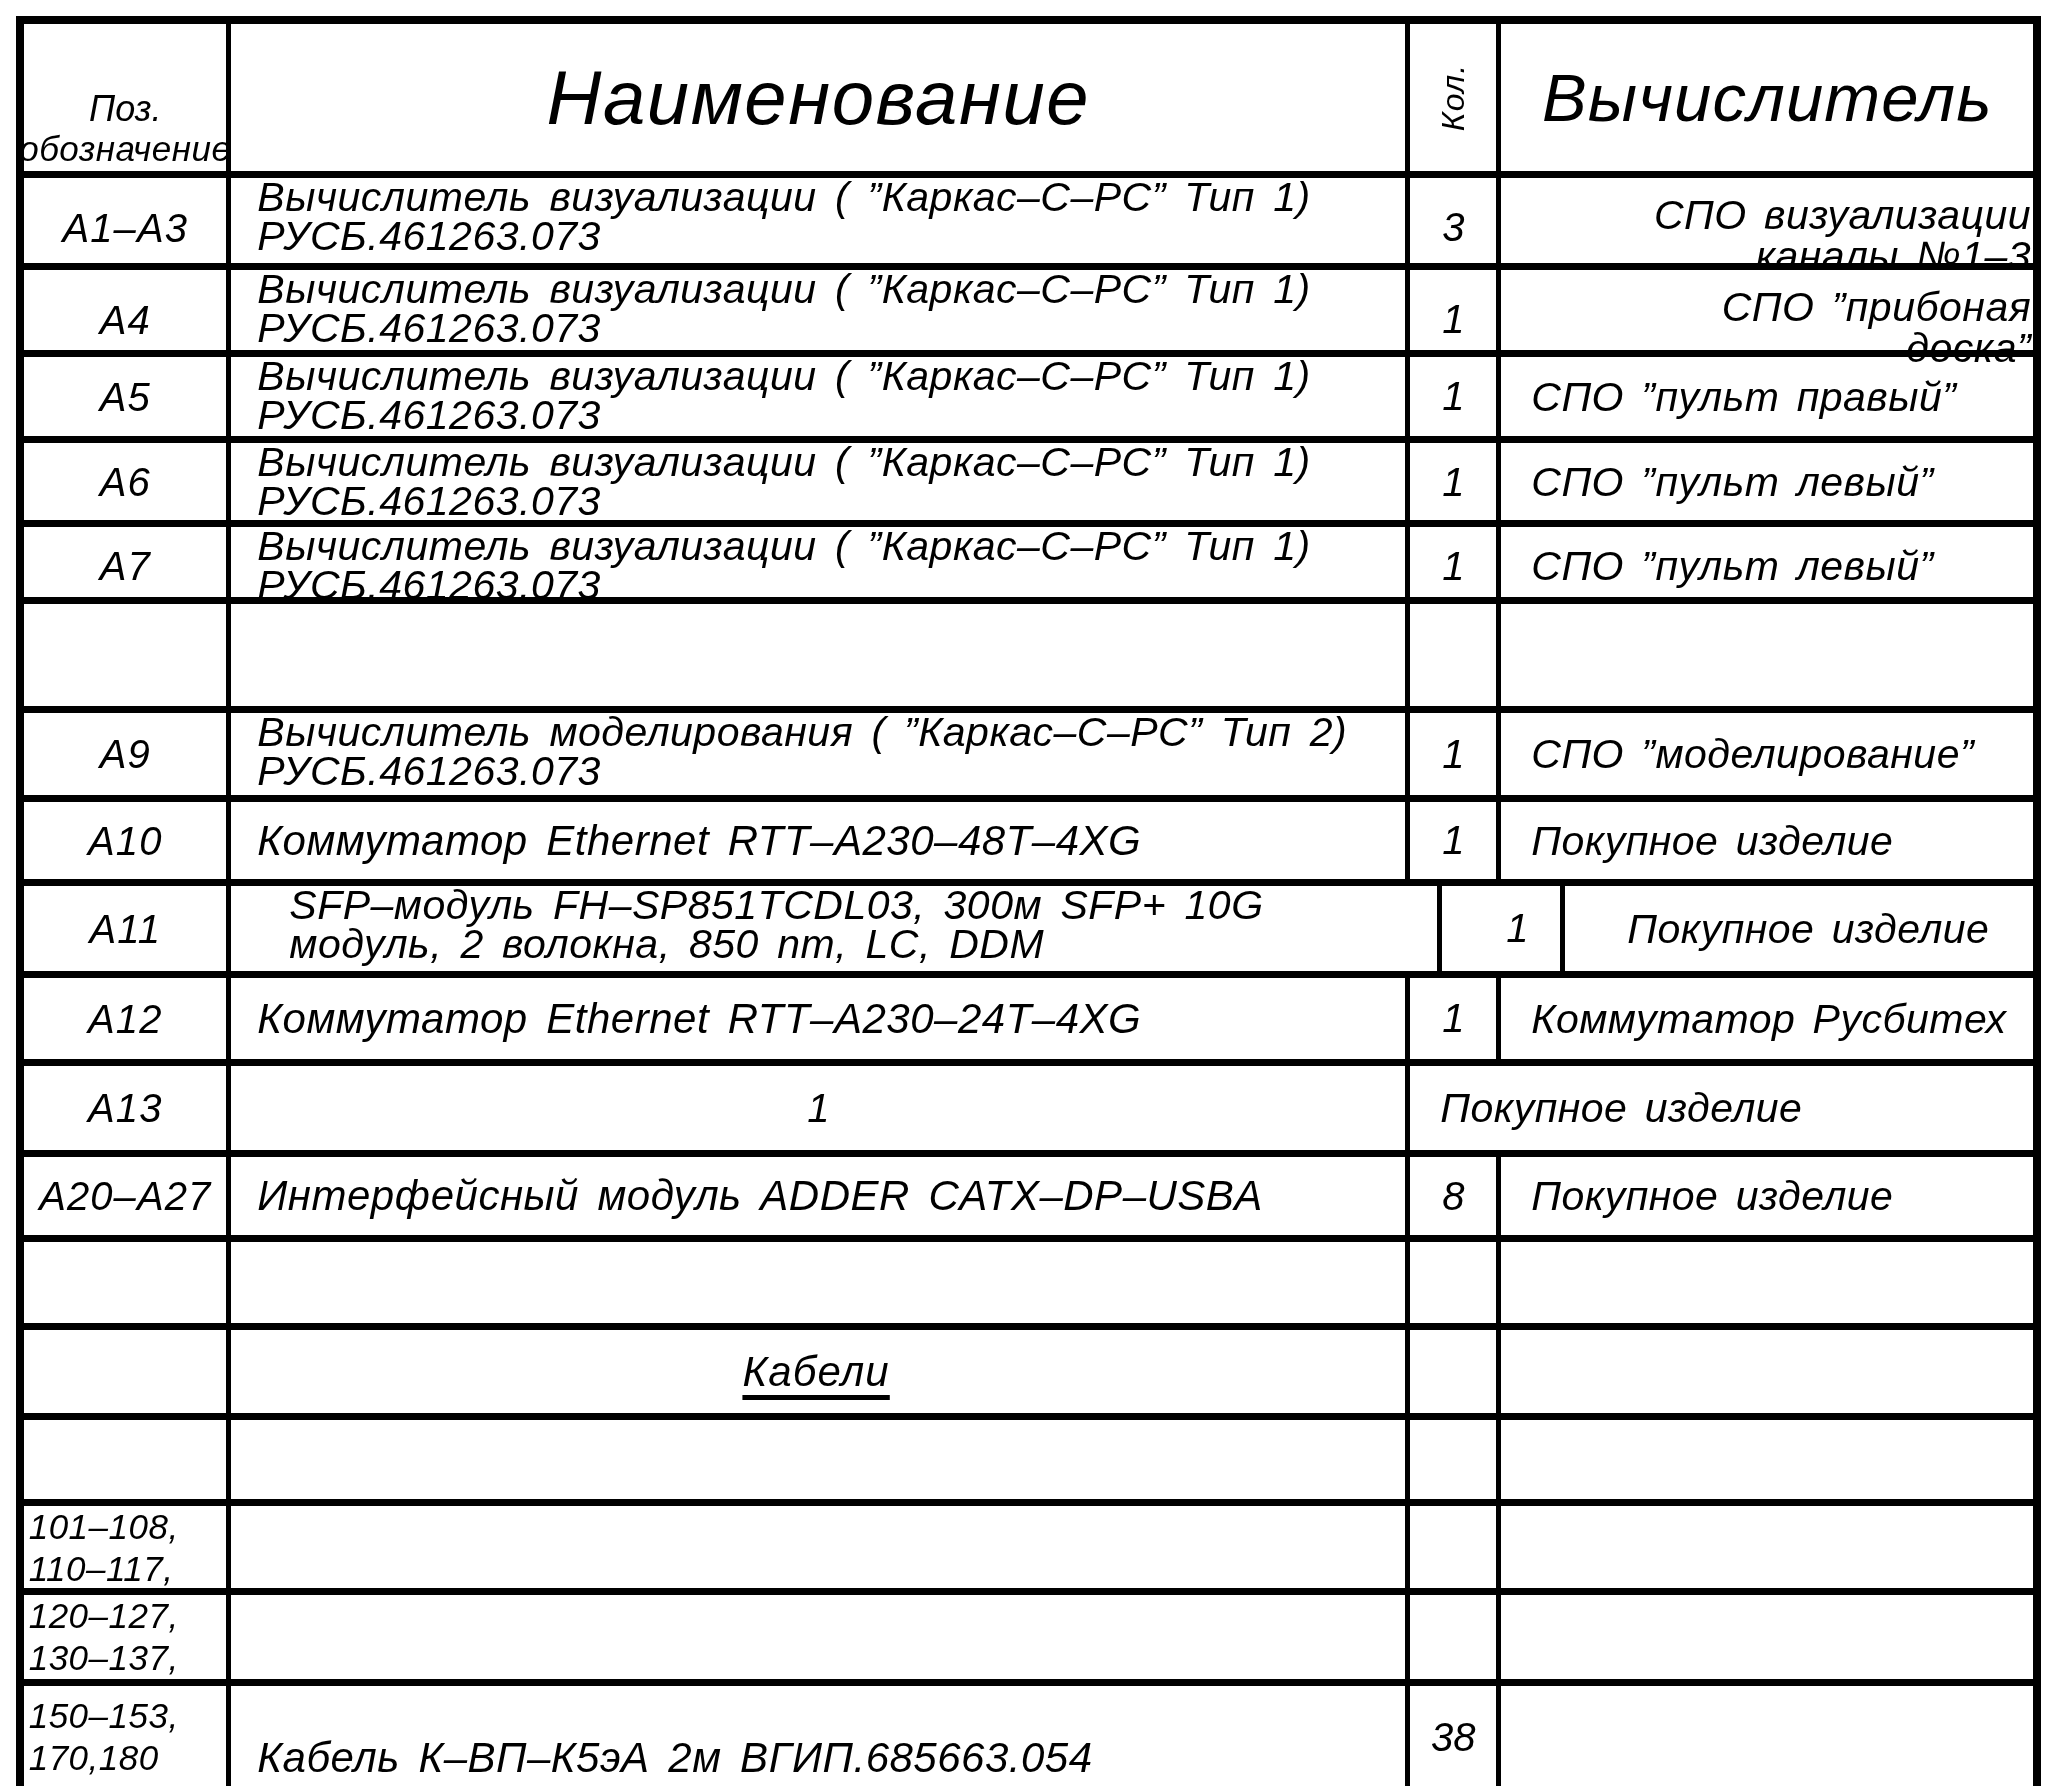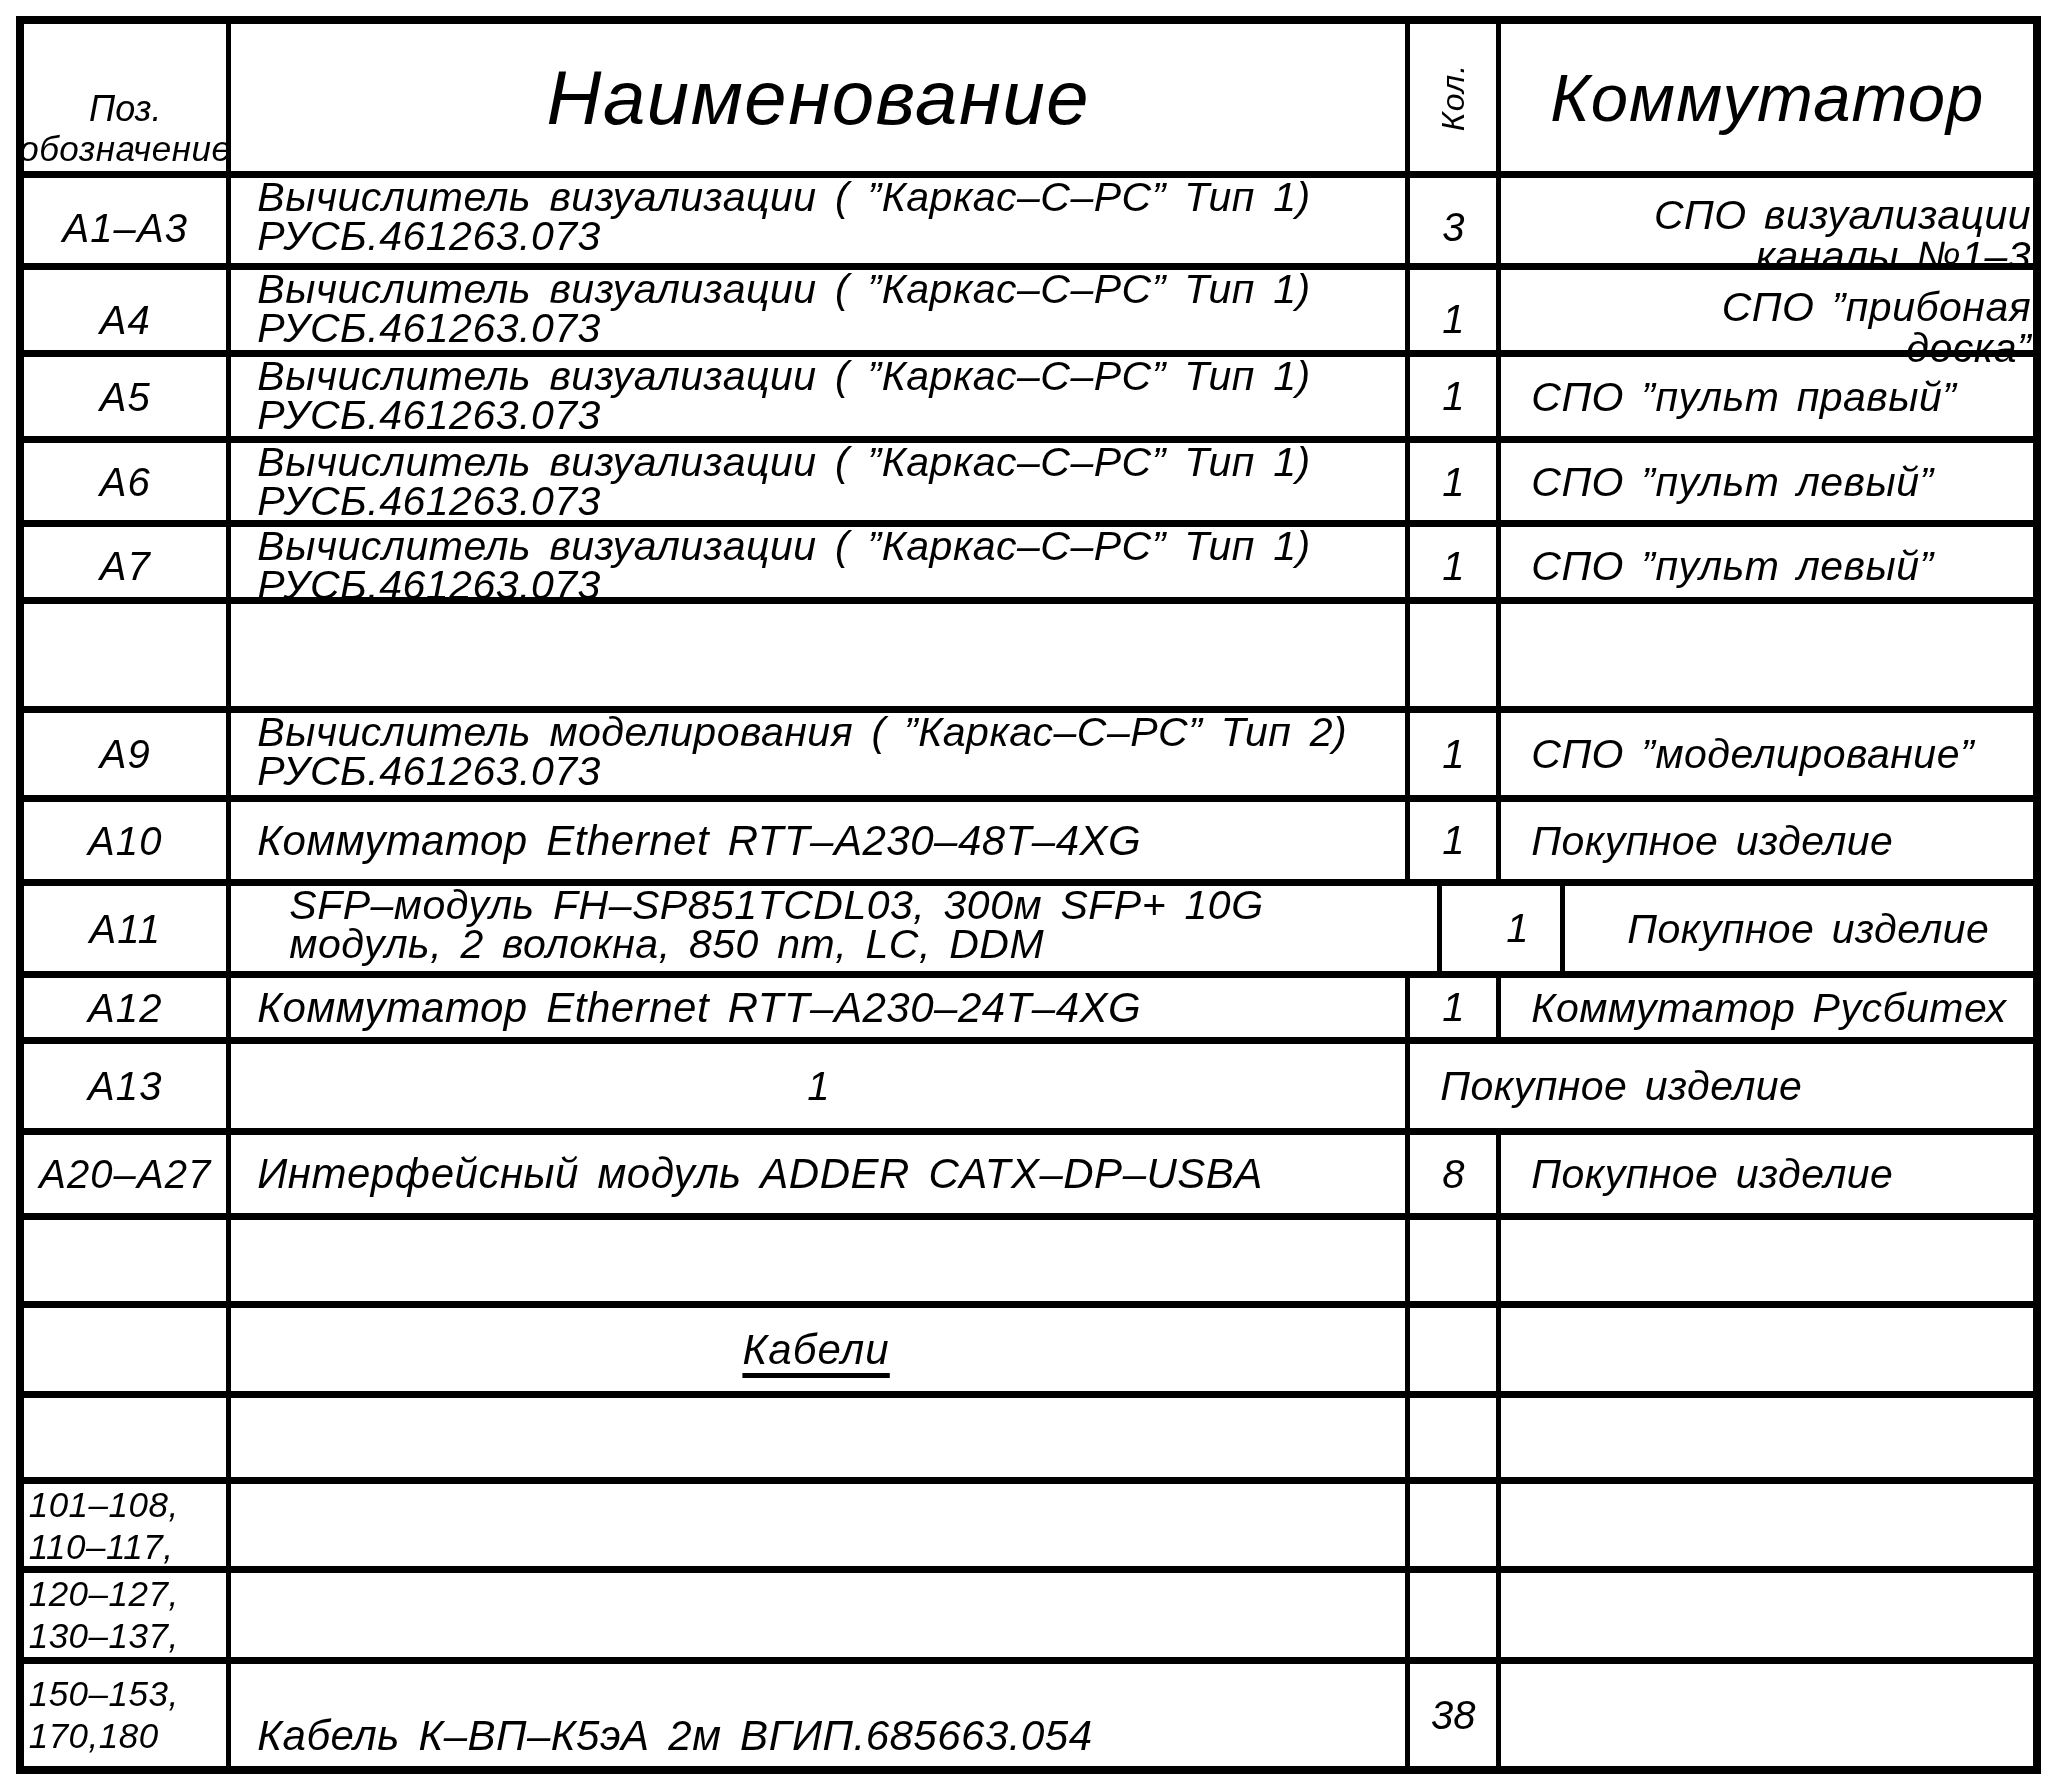--- a/index.html
+++ b/index.html
@@ -64,21 +64,21 @@
         <div class="h-pos-l1">Поз.</div>
         <div class="h-pos-l2">обозначение</div>
       </div>
       <div class="cell c2 h-name">
         <span>Наименование</span>
       </div>
       <div class="cell c3 h-qty">
         <span class="h-qty-rot">Кол.</span>
       </div>
       <div class="cell c4 h-note">
-        <span>Коммутатор</span>
+        <span>Вычислитель</span>
       </div>
     </div>
 
     <div>
         <div class="row" style="height: 92px;">
           <div class="cell c1 pos-cell">
             <div>А1–А3</div>
           </div>
           <div class="cell c2 name-cell top">
             <div>Вычислитель визуализации ( ”Каркас–С–РС” Тип 1)</div>
@@ -196,21 +196,21 @@
             <div>SFP–модуль FH–SP851TCDL03, 300м SFP+ 10G</div>
             <div>модуль, 2 волокна, 850 nm, LC, DDM</div>
           </div>
           <div class="cell c3 qty-cell">
             <div>1</div>
           </div>
           <div class="cell c4 note-cell">
             <div>Покупное изделие</div>
           </div>
         </div>
-        <div class="row" style="height: 66px;">
+        <div class="row" style="height: 88px;">
           <div class="cell c1 pos-cell">
             <div>А12</div>
           </div>
           <div class="cell c2 name-cell">
             <div>Коммутатор Ethernet RTT–A230–24T–4XG</div>
           </div>
           <div class="cell c3 qty-cell">
             <div>1</div>
           </div>
           <div class="cell c4 note-cell">

